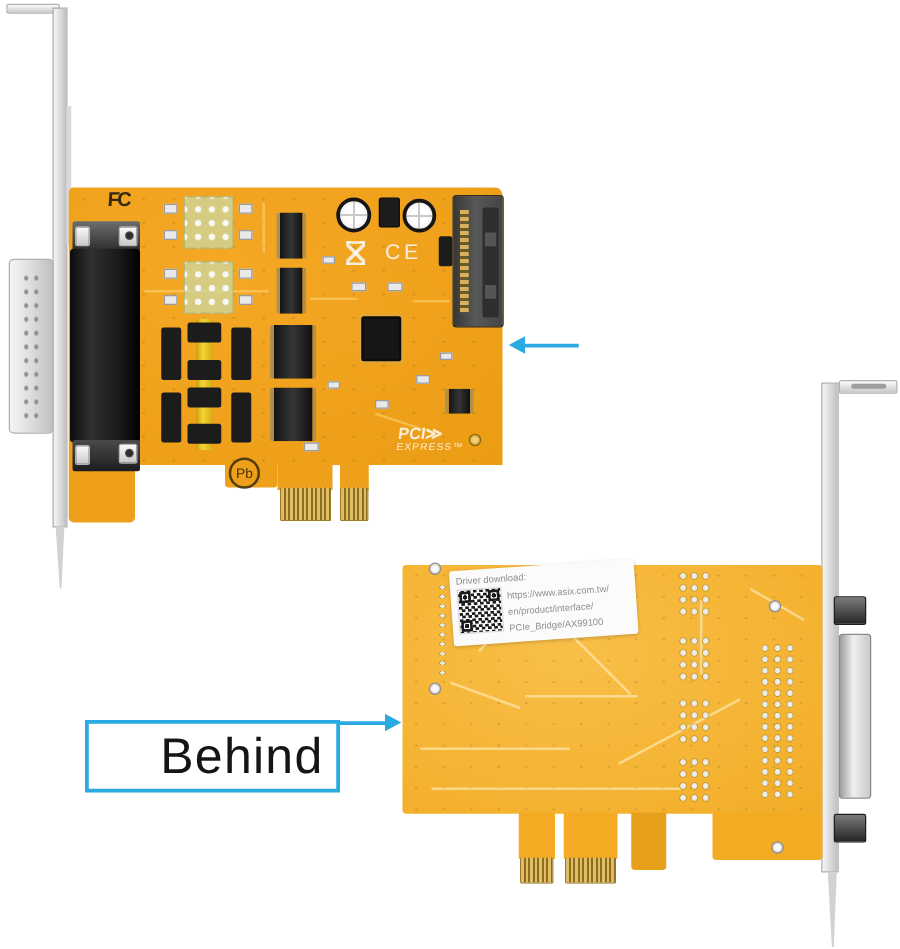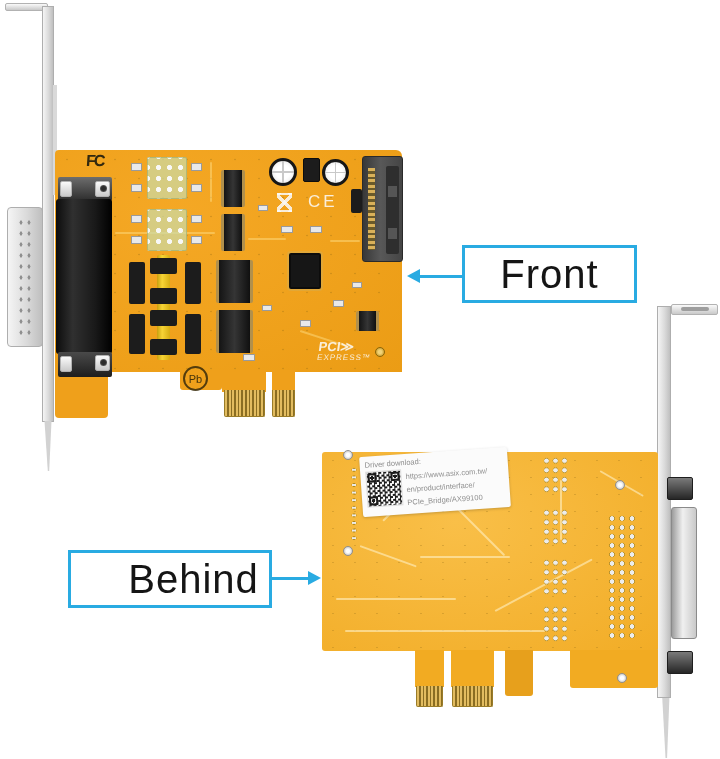--- a/index.html
+++ b/index.html
@@ -174,25 +174,22 @@
          background:linear-gradient(90deg,#383838,#585858 45%,#454545);border:1px solid #2a2a2a;"></div>
     <div class="abs" style="left:368px;top:168px;width:7px;height:82px;
          background:repeating-linear-gradient(180deg,#d9b15a 0 3px,#6a5a2a 3px 5.6px);"></div>
     <div class="abs" style="left:386px;top:166px;width:13px;height:88px;background:#2e2e2e;border-radius:2px;"></div>
     <div class="abs" style="left:388px;top:186px;width:9px;height:11px;background:#555;"></div>
     <div class="abs" style="left:388px;top:228px;width:9px;height:11px;background:#555;"></div>
   </div>
 
   <div class="abs aheadL" style="left:407px;top:269px;"></div>
   <div class="abs aline" style="left:419px;top:275px;width:44px;"></div>
-  <div class="abs cbox" style="left:462px;top:245px;width:175px;height:58px;">
-    <span>Front</span>
-  </div>
-
-  <div class="abs cbox" style="left:68px;top:550px;width:204px;height:58px;padding-left:47px;">
+
+  <div class="abs cbox" style="left:68px;top:576px;width:204px;height:58px;padding-left:47px;">
     <span>Behind</span>
   </div>
   <div class="abs aline" style="left:271px;top:577px;width:38px;"></div>
   <div class="abs aheadR" style="left:308px;top:571px;"></div>
 
   <div class="abs" style="left:300px;top:280px;width:420px;height:479px;">
 
     <div class="abs metalH" style="left:371px;top:24px;width:47px;height:11px;"></div>
     <div class="abs" style="left:381px;top:27px;width:28px;height:4px;background:#9e9e9e;border-radius:2px;"></div>
     <div class="abs metal" style="left:357px;top:26px;width:14px;height:392px;"></div>

